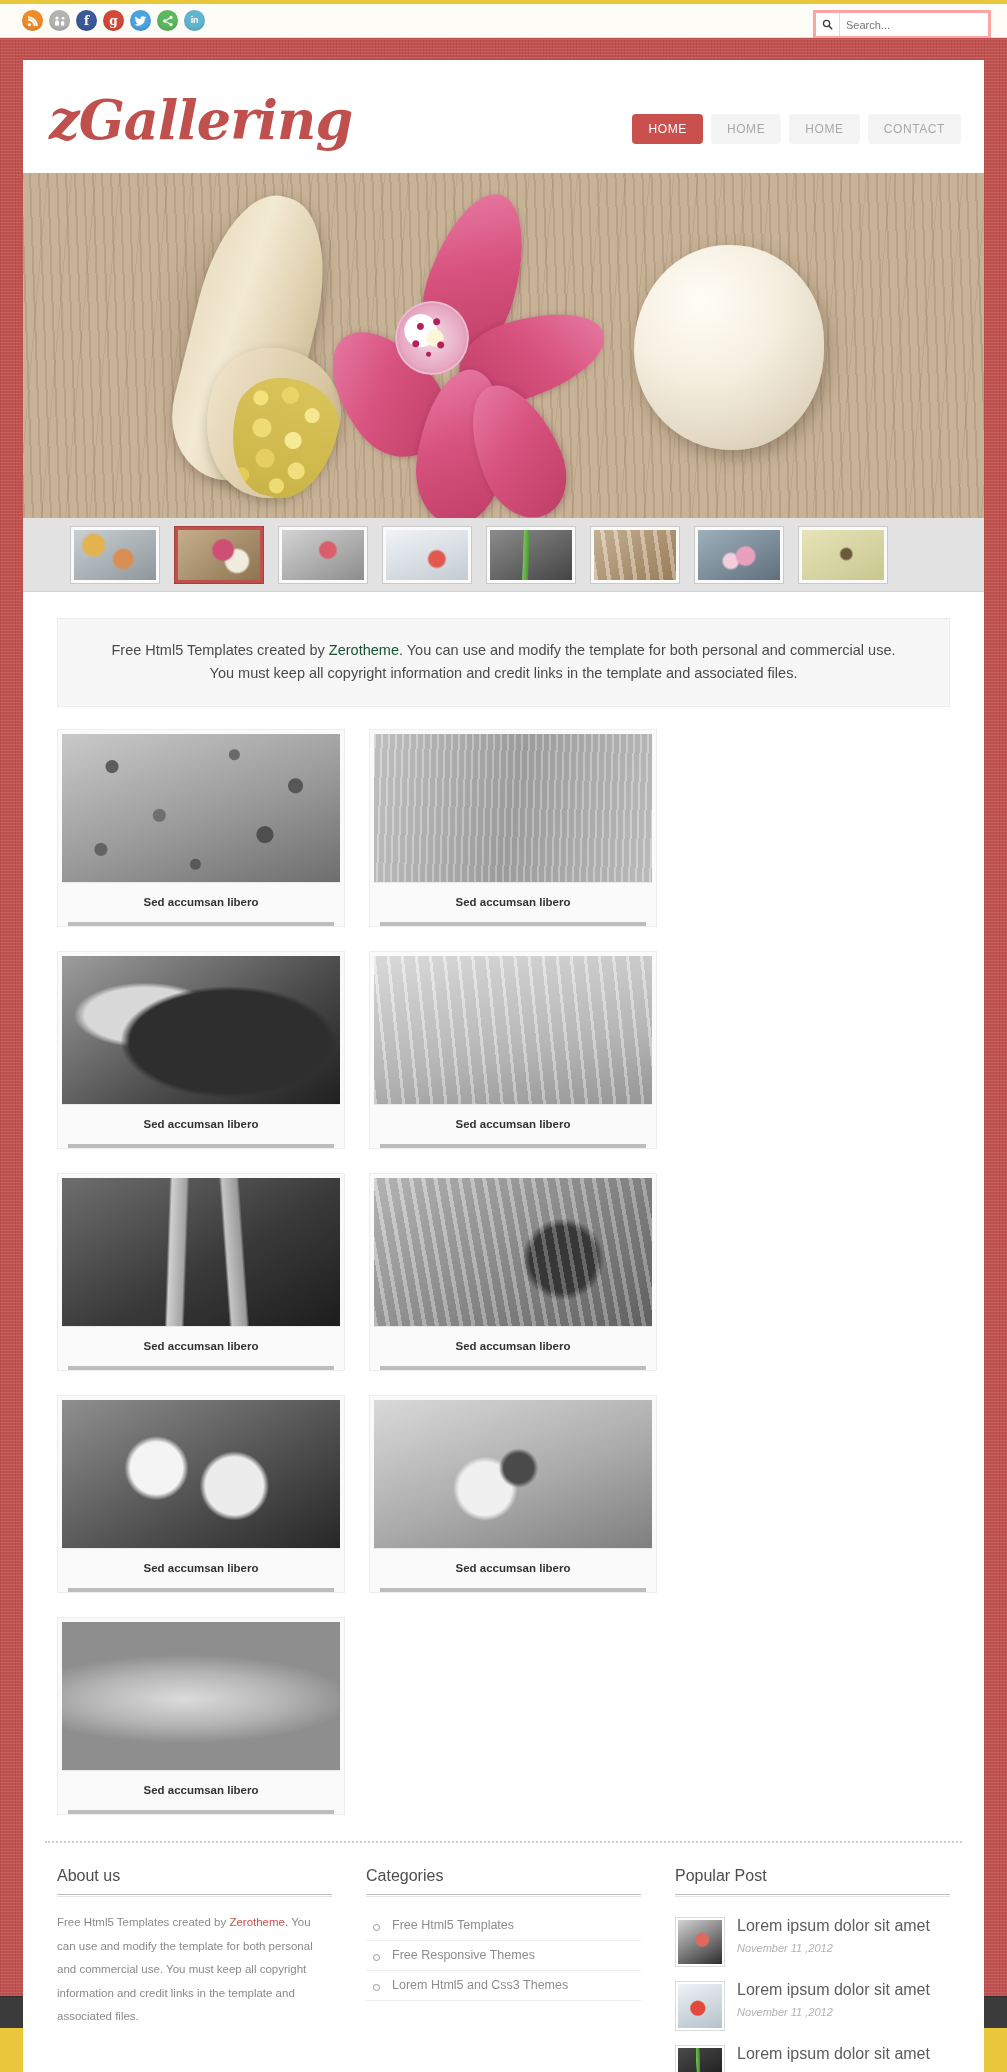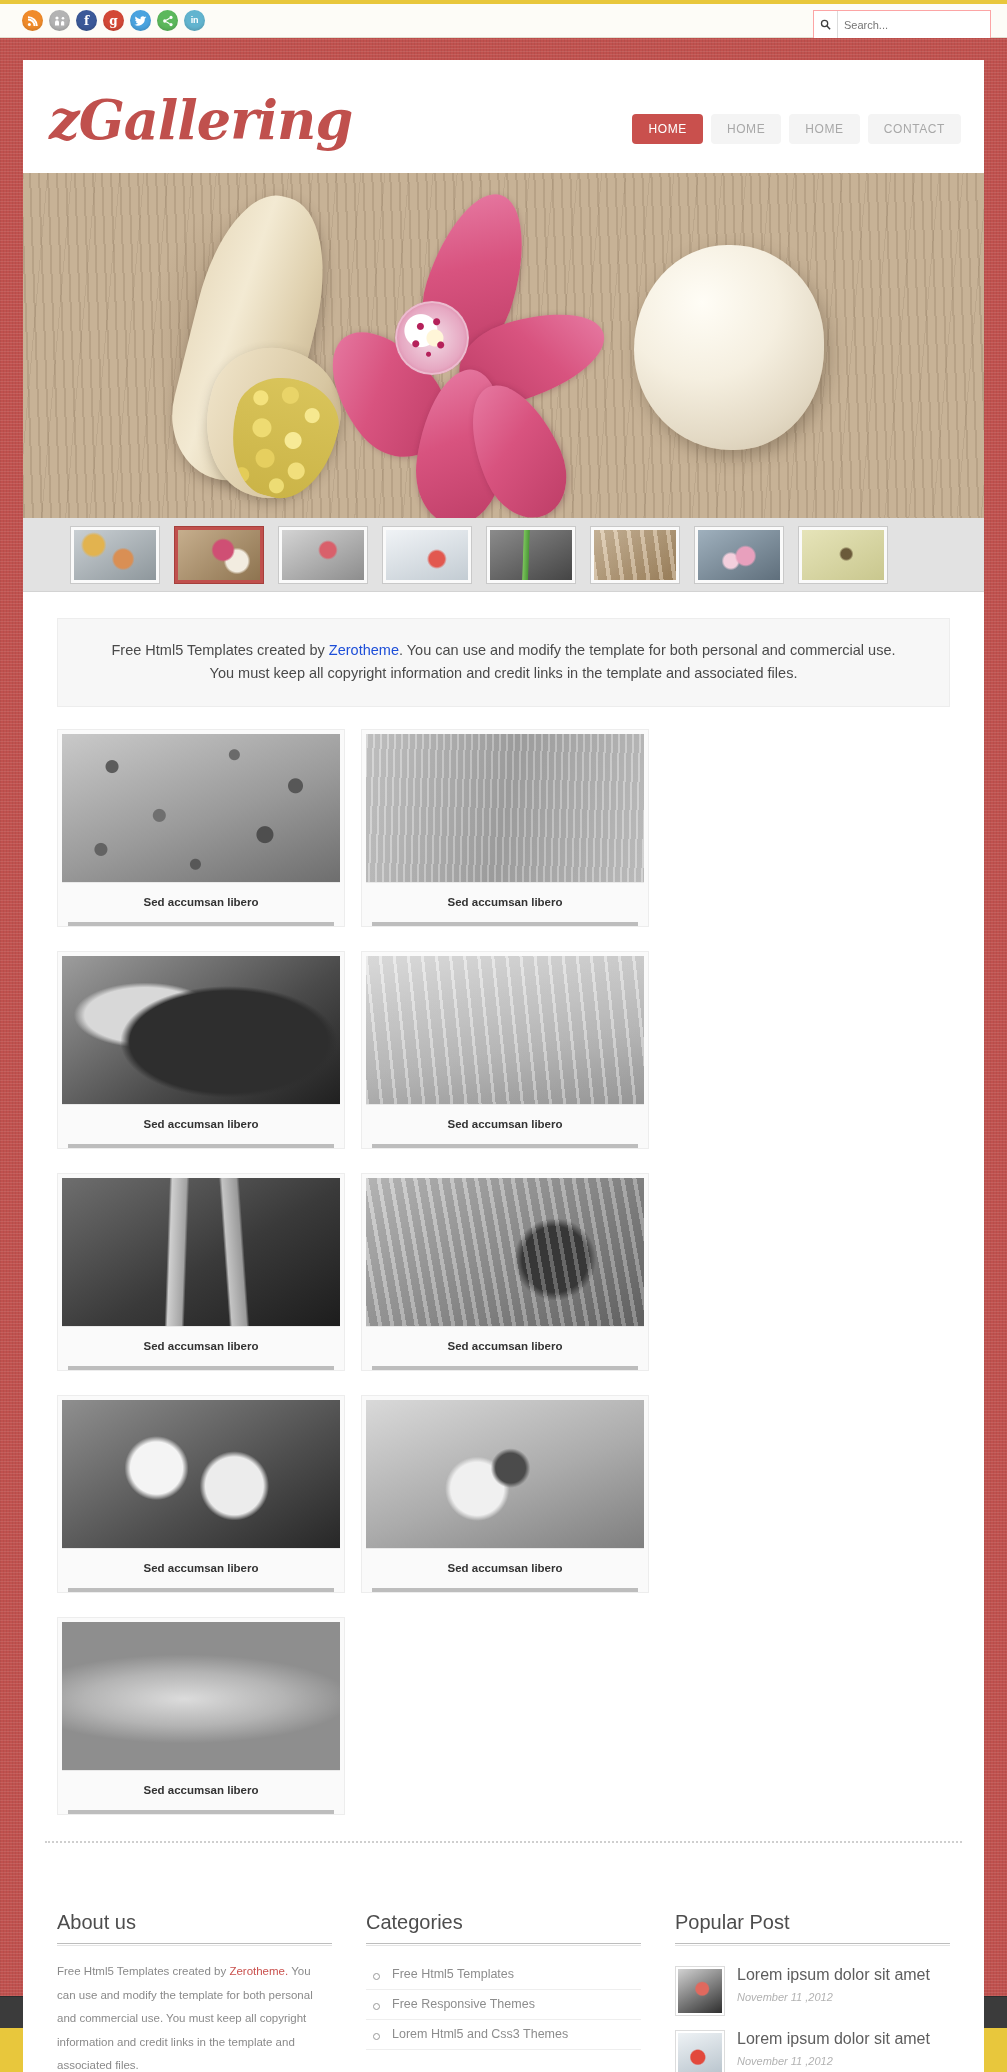--- a/index.html
+++ b/index.html
@@ -40,21 +40,21 @@
     box-shadow: inset 0 -2px 3px rgba(0,0,0,.12);
   }
   .social-icon svg { display:block; }
 
   #search-wrap {
     position: absolute;
     right: 16px; top: 6px;
     display: flex; align-items: center;
     width: 178px; height: 29px;
     background: #fff;
-    border: 1px solid #fca5a5;
+    border: 3px solid #fca5a5;
   }
   #search-icon-box {
     width: 24px; height: 100%;
     display: flex; align-items: center; justify-content: center;
     border-right: 1px solid #dcdcdc;
   }
   #search-input {
     flex: 1; height: 100%;
     border: 0; outline: 0;
     font-family: "Liberation Sans", sans-serif;
@@ -257,27 +257,27 @@
   #intro {
     margin: 26px 34px 0 34px;
     background: #f7f7f7;
     border: 1px solid #ededed;
     padding: 20px 42px;
     text-align: center;
     font-size: 14.5px;
     line-height: 1.62;
     color: #4a4a4a;
   }
-  #intro .brand { color: #1d4ed8; }
+  #intro .brand { color: #14532d; }
 
   
   #gallery {
     padding: 22px 34px 0 34px;
     display: flex; flex-wrap: wrap;
-    gap: 24px 16px;
+    gap: 24px 24px;
   }
   .g-item {
     width: 288px;
     background: #fafafa;
     border: 1px solid #ededed;
     padding: 4px 4px 0 4px;
   }
   .g-photo {
     width: 278px; height: 148px;
     overflow: hidden; position: relative;
@@ -307,25 +307,24 @@
 
   
   #footer-widgets {
     display: flex;
     padding: 24px 34px 34px 34px;
     gap: 34px;
     background: #fff;
   }
   .fw-col { width: 285px; }
   .fw-title {
-    font-size: 20px;
+    font-size: 16px;
     color: #4d4d4d;
     font-weight: normal;
     padding-bottom: 9px;
-    margin-top: 44px;
   }
   .fw-rule {
     border-top: 1px solid #bdbdbd;
     border-bottom: 1px solid #e4e4e4;
     height: 3px;
     margin-bottom: 14px;
   }
   .fw-text {
     font-size: 11.5px;
     color: #8a8a8a;

